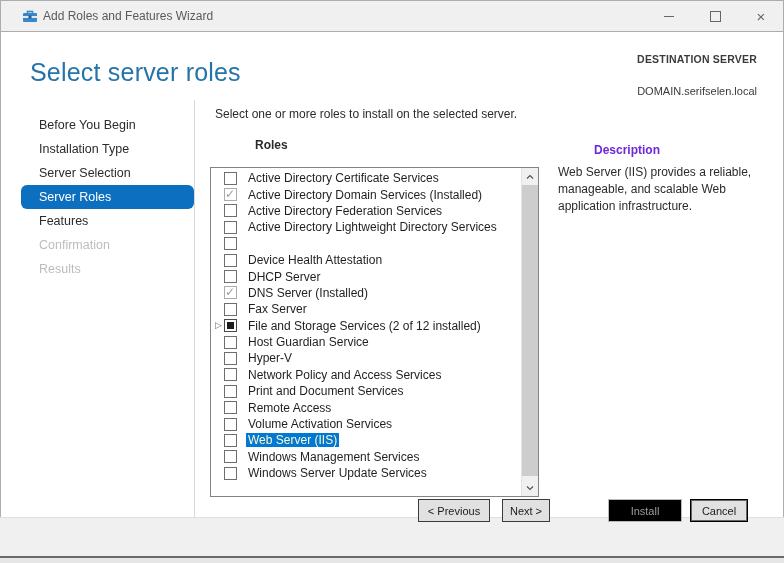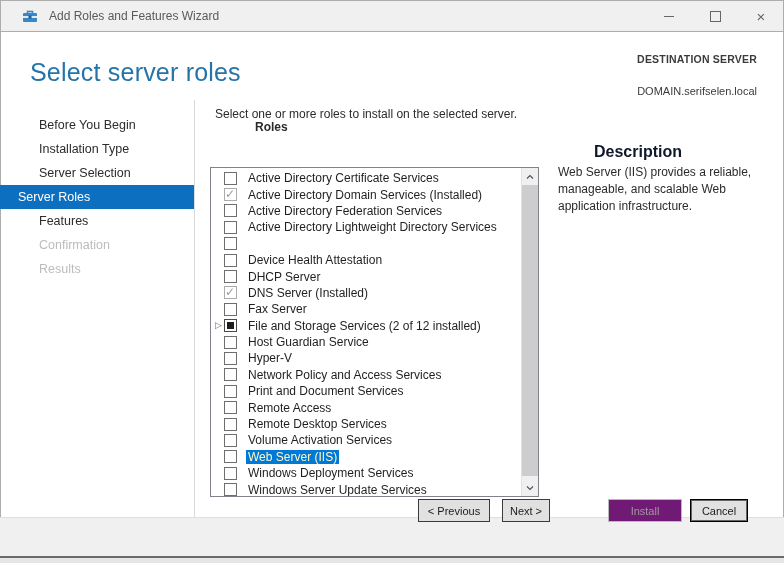--- a/index.html
+++ b/index.html
@@ -3,40 +3,40 @@
 <meta charset="utf-8">
 <style>
   html,body{margin:0;padding:0;background:#d8d8d8;font-family:"Liberation Sans","DejaVu Sans",sans-serif;}
   .window{position:relative;width:784px;height:563px;background:#fff;overflow:hidden;
           box-shadow:inset 0 0 0 1px #adadad;}
 
   
   .titlebar{position:absolute;left:0;top:0;width:784px;height:32px;background:#f0f0f0;
             display:flex;align-items:center;box-shadow:inset 0 0 0 1px #adadad;}
   .app-icon{width:16px;height:16px;margin-left:22px;flex:0 0 auto;}
-  .titlebar-text{margin-left:11px;font-size:12px;color:#5a5a5a;flex:1 1 auto;}
+  .titlebar-text{margin-left:5px;font-size:12px;color:#5a5a5a;flex:1 1 auto;}
   .win-controls{display:flex;height:32px;}
   .win-btn{width:46px;height:32px;display:flex;align-items:center;justify-content:center;color:#666;}
   .win-btn .bar{width:10px;height:1px;background:#666;}
   .win-btn .box{width:9px;height:9px;border:1px solid #666;}
   .win-btn.close{font-size:15px;line-height:1;}
 
   
   .page-title{position:absolute;left:30px;top:58px;font-size:25px;font-weight:300;color:#2574a9;letter-spacing:.2px;}
   .dest{position:absolute;right:27px;top:53px;text-align:right;color:#3b3b3b;}
   .dest .dest-label{font-size:10.5px;font-weight:bold;letter-spacing:.2px;}
   .dest .dest-value{font-size:11px;margin-top:20px;}
 
   
   .body-area{position:absolute;left:0;top:100px;width:784px;height:417px;}
   .sidebar{position:absolute;left:0;top:0;width:195px;height:417px;border-right:1px solid #d9d9d9;box-sizing:border-box;}
   .side-item{position:relative;height:24px;line-height:24px;font-size:12.5px;color:#2b2b2b;
              padding-left:39px;margin-top:0;cursor:default;}
   .sidebar .side-list{padding-top:13px;}
-  .side-item.selected{background:#0d6fc0;color:#fff;padding-left:18px;}
+  .side-item.selected{background:#0d6fc0;color:#fff;margin-left:21px;padding-left:18px;border-radius:6px;}
   .side-item.disabled{color:#bcbcbc;}
 
   
   .instruction{position:absolute;left:215px;top:107px;font-size:12px;color:#2b2b2b;}
   .roles-label{position:absolute;left:215px;top:138px;font-size:12px;font-weight:bold;color:#2b2b2b;}
   .listbox{position:absolute;left:210px;top:167px;width:329px;height:330px;border:1px solid #82838a;
            box-sizing:border-box;background:#fff;}
   .rows{position:absolute;left:0;top:0;right:17px;bottom:0;padding-top:2px;overflow:hidden;}
   .role-row{display:flex;align-items:center;height:16.4px;font-size:12px;color:#1f1f1f;}
   .expander{width:11px;margin-left:2px;flex:0 0 auto;font-size:9px;color:#6a6a6a;text-align:center;visibility:hidden;line-height:1;}
@@ -53,32 +53,32 @@
 
   
   .scrollbar{position:absolute;top:0;right:0;width:17px;height:100%;background:#f0f0f0;border-left:1px solid #e3e3e3;box-sizing:border-box;}
   .scroll-btn{position:absolute;left:0;width:16px;height:17px;display:flex;align-items:center;justify-content:center;}
   .scroll-btn.up{top:0;}
   .scroll-btn.down{bottom:0;}
   .scroll-thumb{position:absolute;left:0;top:17px;width:16px;height:291px;background:#cdcdcd;}
   .chev{width:8px;height:8px;}
 
   
-  .desc-heading{position:absolute;left:558px;top:143px;font-size:16px;font-weight:bold;color:#0f172a;padding-left:36px;}
+  .desc-heading{position:absolute;left:558px;top:143px;font-size:12px;font-weight:bold;color:#6d28d9;padding-left:36px;}
   .desc-text{position:absolute;left:558px;top:164px;width:205px;font-size:12px;line-height:17px;color:#2b2b2b;}
 
   
   .footer{position:absolute;left:0;top:517px;width:784px;height:39px;background:#f0f0f0;border-top:1px solid #dfdfdf;box-sizing:border-box;}
   .bottom-edge{position:absolute;left:0;top:556px;width:784px;height:2px;background:#6a6a6a;}
   .bottom-strip{position:absolute;left:0;top:558px;width:784px;height:5px;background:#e6e6e6;}
   .btn{position:absolute;top:499px;height:23px;font-size:11px;font-family:inherit;color:#1c1c1c;
        background:#e1e1e1;border:1px solid #3c3c3c;padding:4px;cursor:default;}
   .btn-previous{left:418px;width:72px;}
   .btn-next{left:502px;width:48px;}
-  .btn-install{left:608px;width:74px;background:#701a75;border:1px solid #bababa;color:#9d9d9d;}
+  .btn-install{left:608px;width:74px;background:#000000;border:1px solid #bababa;color:#9d9d9d;}
   .btn-cancel{left:690px;width:58px;border:1px solid #000;box-shadow:inset 0 0 0 1px #666;}
 </style>
 </head>
 <body>
 
 <div class="window">
 
   <div class="titlebar">
     <svg class="app-icon" viewBox="0 0 16 16">
       <rect x="1" y="5" width="14" height="9" rx="1" fill="#3a87c8"></rect>
@@ -136,21 +136,21 @@
           </div>
 
           <div class="side-item disabled">
             <span>Results</span>
           </div>
 
       </div>
     </div>
 
     <div class="instruction" style="position:absolute;left:215px;top:7px;">Select one or more roles to install on the selected server.</div>
-    <div class="roles-label" style="position:absolute;left:215px;top:20px;padding-left:40px;">Roles</div>
+    <div class="roles-label" style="position:absolute;left:215px;top:38px;padding-left:40px;">Roles</div>
 
     <div class="listbox" style="top:67px;">
       <div class="rows">
 
           <div class="role-row cb-unchecked">
             <span class="expander">▷</span>
             <span class="checkbox"></span>
             <span class="role-label">Active Directory Certificate Services</span>
           </div>
 
@@ -230,42 +230,37 @@
             <span class="checkbox"></span>
             <span class="role-label">Print and Document Services</span>
           </div>
 
           <div class="role-row cb-unchecked">
             <span class="expander">▷</span>
             <span class="checkbox"></span>
             <span class="role-label">Remote Access</span>
           </div>
 
-          <div class="role-row cb-unchecked">
-            <span class="expander">▷</span>
-            <span class="checkbox"></span>
-            <span class="role-label">Remote Desktop Services</span>
-          </div>
 
           <div class="role-row cb-unchecked">
             <span class="expander">▷</span>
             <span class="checkbox"></span>
             <span class="role-label">Volume Activation Services</span>
           </div>
 
           <div class="role-row cb-unchecked selected">
             <span class="expander">▷</span>
             <span class="checkbox"></span>
             <span class="role-label">Web Server (IIS)</span>
           </div>
 
           <div class="role-row cb-unchecked">
             <span class="expander">▷</span>
             <span class="checkbox"></span>
-            <span class="role-label">Windows Deployment Services</span>
+            <span class="role-label">Windows Management Services</span>
           </div>
 
           <div class="role-row cb-unchecked">
             <span class="expander">▷</span>
             <span class="checkbox"></span>
             <span class="role-label">Windows Server Update Services</span>
           </div>
 
       </div>
       <div class="scrollbar">

